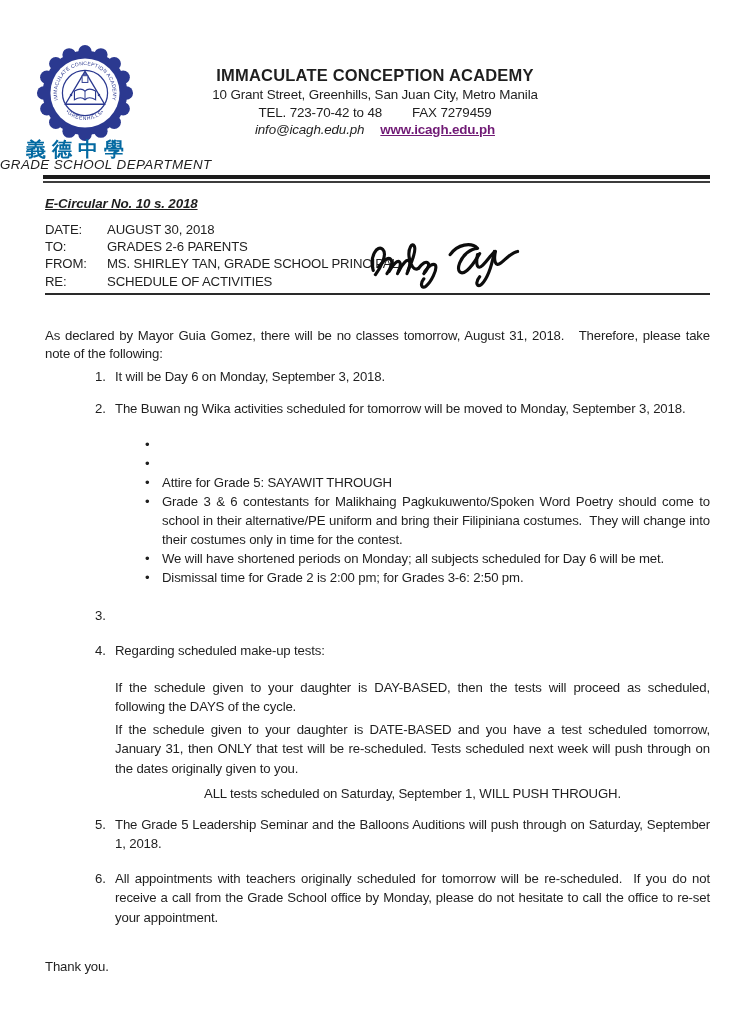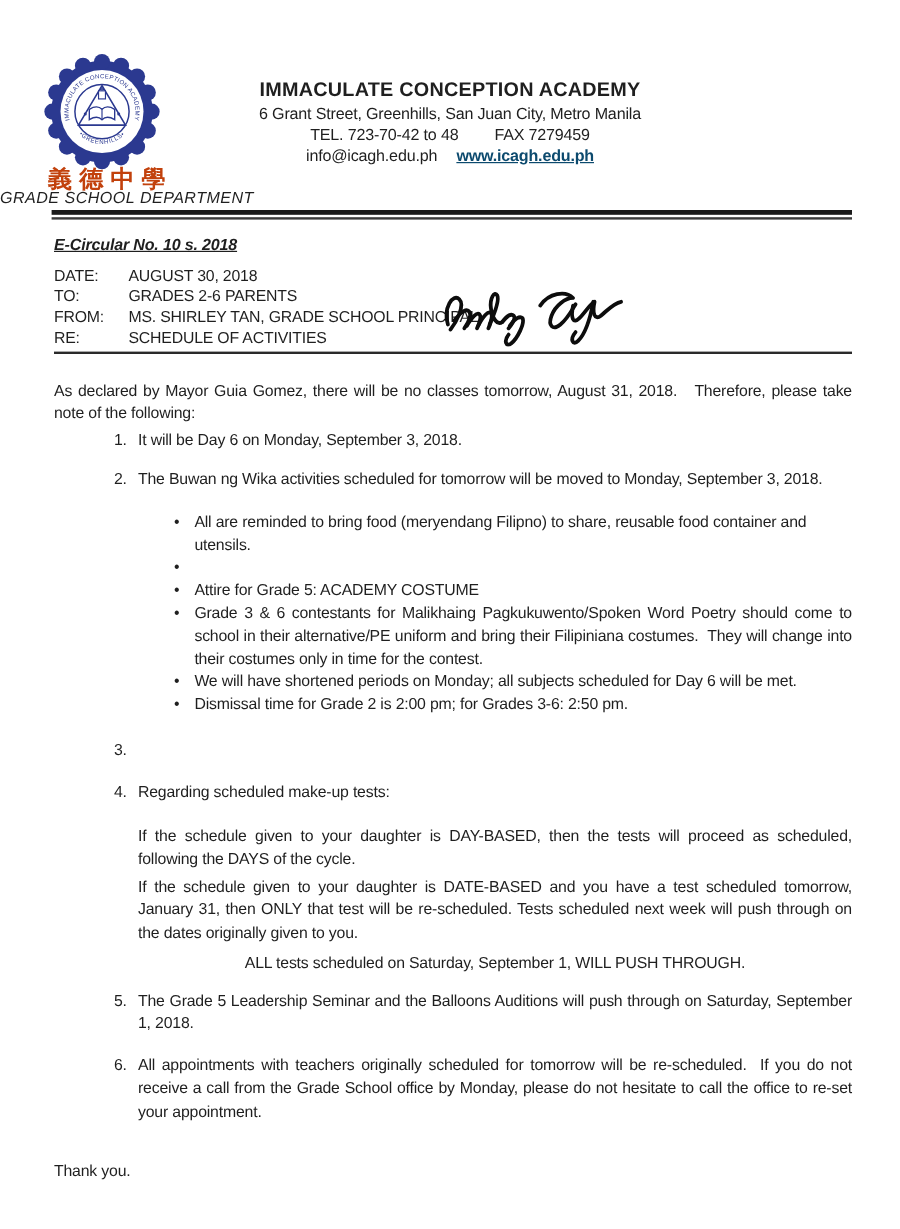--- a/index.html
+++ b/index.html
@@ -5,41 +5,41 @@
   html,body { margin:0; padding:0; background:#ffffff; }
   .page {
     position:relative; width:750px; height:1024px; overflow:hidden;
     background:#ffffff; color:#1f1f1f;
     font-family:"Liberation Sans", sans-serif;
     font-size:13.2px; line-height:18.5px; letter-spacing:-0.15px;
   }
   
   .seal { position:absolute; left:36px; top:44px; width:98px; height:98px; }
   .chinese {
-    position:absolute; left:26px; top:140px; width:118px; text-align:right;
-    color:#c2410c; font-size:20px; font-weight:bold; letter-spacing:6px;
+    position:absolute; left:26px; top:140px; width:118px; text-align:left;
+    color:#0369a1; font-size:20px; font-weight:bold; letter-spacing:6px;
     font-family:"DejaVu Sans", sans-serif;
   }
   .letterhead { padding-top:64px; text-align:center; }
   .school-name { font-size:16.5px; font-weight:bold; line-height:22px; letter-spacing:0.2px; }
   .head-line { font-size:13.4px; line-height:17.5px; }
-  .email { }
-  .site { font-weight:bold; color:#0c4a6e; text-decoration:underline; margin-left:16px; cursor:pointer; }
+  .email { font-style:italic; }
+  .site { font-weight:bold; color:#701a75; text-decoration:underline; margin-left:16px; cursor:pointer; }
   .fax { margin-left:30px; }
   .dept { margin-top:17px; font-size:13.4px; line-height:17px; font-style:italic; letter-spacing:0.4px; text-align:left; }
   .rule-double { margin:2px 40px 0 43px; height:2px; border-top:4px solid #1b1b1b; border-bottom:2px solid #3c3c3c; }
   .rule-single { margin:3px 0 0 0; border-top:2px solid #2a2a2a; }
   
   .content { margin:0 40px 0 45px; }
   .circular { margin-top:12px; font-size:13.4px; font-weight:bold; text-decoration:underline;font-style:italic; }
   .mrow { display:flex; line-height:17.2px;gap:12px; }
   .mlabel { width:50px; flex-shrink:0; }
   .signature { position:absolute; left:368px; top:235px; width:158px; height:54px; }
   
-  .intro { margin-top:22px; white-space:pre-wrap; }
+  .intro { margin-top:32px; white-space:pre-wrap; }
   .li { display:flex; padding-left:50px; }
   .li .num { width:20px; flex-shrink:0; }
   .li .li-text { flex:1; white-space:pre-wrap; }
   .just { text-align:justify; }
   .li1 { margin-top:4px; }
   .li2 { margin-top:14px; }
   .li3 { margin-top:19px; line-height:19.5px; }
   .li4 { margin-top:17px; }
   .li5 { margin-top:11px; line-height:19.5px; }
   .li6 { margin-top:15px; line-height:19.5px; }
@@ -99,21 +99,21 @@
       <path d="M50 48 L50 57" stroke-width="1"></path>
       <circle cx="35.5" cy="52" r="1.3" fill="#2b3990" stroke="none"></circle>
       <circle cx="64.5" cy="52" r="1.3" fill="#2b3990" stroke="none"></circle>
     </g>
   </svg>
 
   <div class="chinese">義德中學</div>
 
   <div class="letterhead">
     <div class="school-name">IMMACULATE CONCEPTION ACADEMY</div>
-    <div class="head-line">6 Grant Street, Greenhills, San Juan City, Metro Manila</div>
+    <div class="head-line">10 Grant Street, Greenhills, San Juan City, Metro Manila</div>
     <div class="head-line">
       <span>TEL. 723-70-42 to 48</span><span class="fax">FAX 7279459</span>
     </div>
     <div class="head-line">
       <span class="email">info@icagh.edu.ph</span><span class="site">www.icagh.edu.ph</span>
     </div>
   </div>
 
   <div class="dept">GRADE SCHOOL DEPARTMENT</div>
   <div class="rule-double"></div>
@@ -151,28 +151,27 @@
     </div>
 
     <div class="li li2">
       <span class="num">2.</span>
       <span class="li-text">The Buwan ng Wika activities scheduled for tomorrow will be moved to Monday, September 3, 2018.</span>
     </div>
 
     <div class="bullets">
       <div class="brow">
         <span class="bdot">•</span>
-        <span class="btext">All are reminded to bring food (meryendang Filipno) to share, reusable food container and utensils.</span>
-      </div>
-      <div class="brow">
-        <span class="bdot">•</span>
-      </div>
-      <div class="brow">
-        <span class="bdot">•</span>
-        <span class="btext">Attire for Grade 5: ACADEMY COSTUME</span>
+      </div>
+      <div class="brow">
+        <span class="bdot">•</span>
+      </div>
+      <div class="brow">
+        <span class="bdot">•</span>
+        <span class="btext">Attire for Grade 5: SAYAWIT THROUGH</span>
       </div>
       <div class="brow">
         <span class="bdot">•</span>
         <span class="btext just">Grade 3 &amp; 6 contestants for Malikhaing Pagkukuwento/Spoken Word Poetry should come to school in their alternative/PE uniform and bring their Filipiniana costumes.  They will change into their costumes only in time for the contest.</span>
       </div>
       <div class="brow">
         <span class="bdot">•</span>
         <span class="btext">We will have shortened periods on Monday; all subjects scheduled for Day 6 will be met.</span>
       </div>
       <div class="brow">

